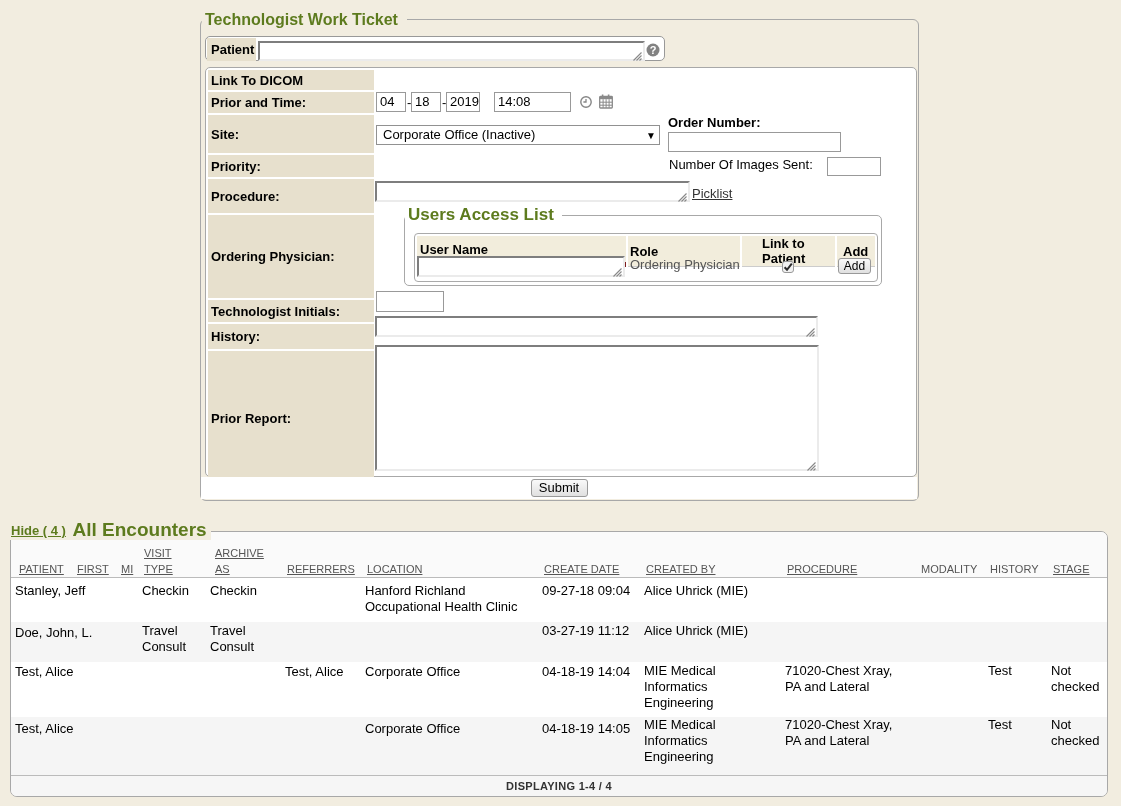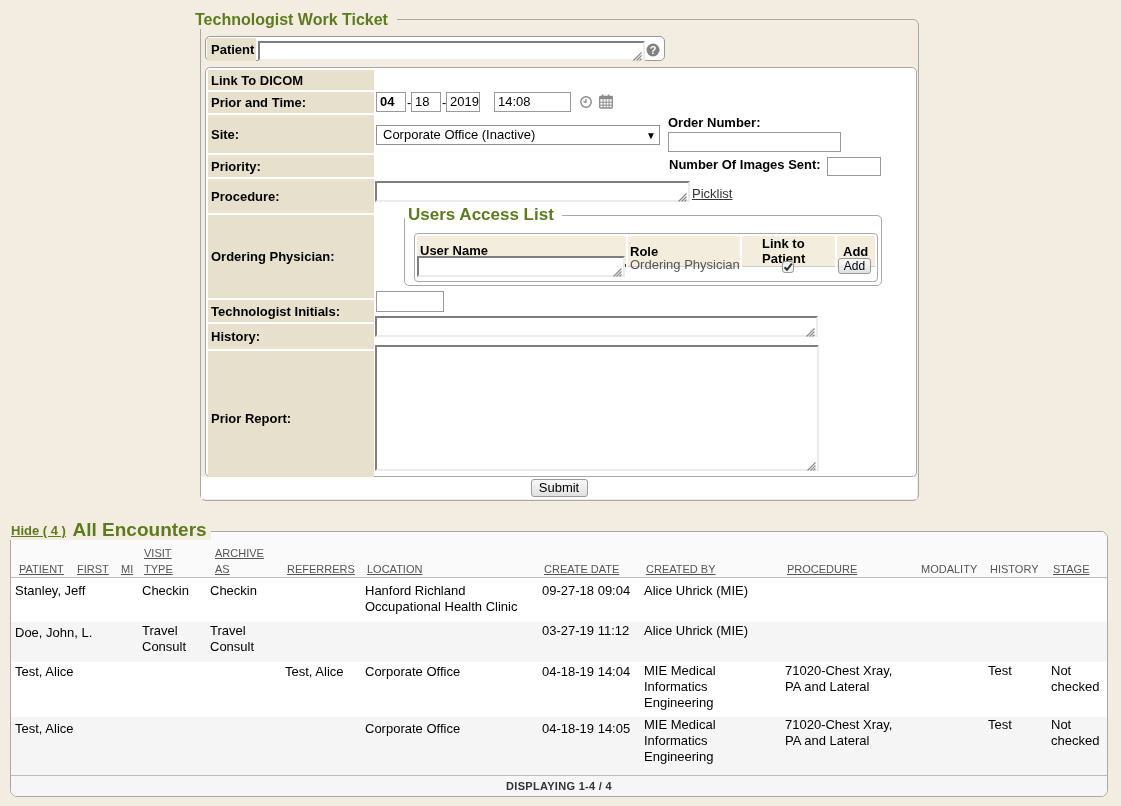--- a/index.html
+++ b/index.html
@@ -9,21 +9,21 @@
 .lblcell { background:#e7e0cd; font-weight:bold; }
 .ta { border-style:solid; border-width:2px; border-color:#7e7e7e #ebebeb #ebebeb #7e7e7e; background:#fff; resize:none; outline:none; }
 .grip { position:absolute; right:1px; bottom:1px; width:9px; height:9px; }
 .inp { border:1px solid #999; background:#fff; outline:none; padding:0 1px 0 3px; }
 .btn { display:inline-block; background:linear-gradient(#f9f9f9,#e0e0e0); border:1px solid #999; border-radius:3px; text-align:center; color:#000; }
 </style>
 </head>
 <body>
 
 <div class="abs" id="wtFs" style="left:200px; top:19px; width:719px; height:482px; border:1px solid #a8a8a8; border-radius:6px;"></div>
-<div class="abs olive" style="left:192px; top:11px; background:#f2ede0; padding:0 9px 0 3px; font-weight:bold; font-size:16px;">Technologist Work Ticket</div>
+<div class="abs olive" style="left:202px; top:11px; background:#f2ede0; padding:0 9px 0 3px; font-weight:bold; font-size:16px;">Technologist Work Ticket</div>
 
 <div class="abs" style="left:205px; top:36px; width:460px; height:25px; border:1px solid #999; border-radius:5px; background:#fff;">
   <div class="abs lblcell" style="left:1px; top:1px; width:49px; height:23px; line-height:23px; padding-left:4px;">Patient</div>
   <div class="abs ta" style="left:52px; top:4px; width:387px; height:20px;">
       <span class="grip"><svg width="9" height="9">
           <path d="M8.5 0.5 L0.5 8.5 M8.5 3.5 L3.5 8.5 M8.5 6.5 L6.5 8.5" stroke="#888" stroke-width="1.1" fill="none"></path>
         </svg></span>
     </div>
 
   <svg class="abs" style="left:440px; top:6px;" width="14" height="14" viewBox="0 0 14 14">
@@ -74,21 +74,21 @@
     <tr>
           <td class="lblcell" style="height:134px; padding-left:3px;">Prior Report:</td>
         <td id="prCell"></td>
         </tr>
   </tbody>
     </table>
 </div>
 
 <div id="formContent">
 
-  <div class="abs inp" style="left:376px; top:92px; width:30px; height:20px; line-height:18px;font-weight:bold;">04</div>
+  <div class="abs inp" style="left:376px; top:92px; width:30px; height:20px; line-height:18px;">04</div>
   <div class="abs" style="left:407px; top:95px;">-</div>
   <div class="abs inp" style="left:411px; top:92px; width:30px; height:20px; line-height:18px;">18</div>
   <div class="abs" style="left:442px; top:95px;">-</div>
   <div class="abs inp" style="left:446px; top:92px; width:34px; height:20px; line-height:18px;">2019</div>
   <div class="abs inp" style="left:494px; top:92px; width:77px; height:20px; line-height:18px;">14:08</div>
   <svg class="abs" style="left:580px; top:96px;" width="12" height="12" viewBox="0 0 12 12">
     <circle cx="6" cy="6" r="5.2" fill="none" stroke="#868686" stroke-width="1.4"></circle>
     <path d="M6 3 L6 6 L3.4 6" fill="none" stroke="#868686" stroke-width="1.3"></path>
   </svg>
   <svg class="abs" style="left:599px; top:94px;" width="14" height="15" viewBox="0 0 14 15">
@@ -102,21 +102,21 @@
       <line x1="4.1" y1="5.2" x2="4.1" y2="13.8"></line>
         <line x1="7.1" y1="5.2" x2="7.1" y2="13.8"></line>
         <line x1="10.1" y1="5.2" x2="10.1" y2="13.8"></line>
     </g>
   </svg>
 
   <div class="abs" style="left:376px; top:125px; width:284px; height:20px; border:1px solid #919191; background:#fff; line-height:18px; padding-left:6px;">Corporate Office (Inactive)<span style="position:absolute; right:3px; top:1px; font-size:10px;">▼</span></div>
   <div class="abs" style="left:668px; top:115px; font-weight:bold;">Order Number:</div>
   <div class="abs inp" style="left:668px; top:132px; width:173px; height:20px;"></div>
 
-  <div class="abs" style="left:669px; top:157px; font-weight:bold;">Number Of Images Sent:</div>
+  <div class="abs" style="left:669px; top:157px; font-weight:normal;">Number Of Images Sent:</div>
   <div class="abs inp" style="left:827px; top:157px; width:54px; height:19px;"></div>
 
   <div class="abs ta" style="left:375px; top:181px; width:315px; height:21px;">
       <span class="grip"><svg width="9" height="9">
           <path d="M8.5 0.5 L0.5 8.5 M8.5 3.5 L3.5 8.5 M8.5 6.5 L6.5 8.5" stroke="#888" stroke-width="1.1" fill="none"></path>
         </svg></span>
     </div>
   <div class="abs" style="left:692px; top:186px;"><span style="text-decoration:underline; color:#333;">Picklist</span></div>
 
   <div class="abs" style="left:404px; top:215px; width:478px; height:71px; border:1px solid #a8a8a8; border-radius:5px;"></div>
@@ -124,21 +124,21 @@
   <div class="abs" style="left:414px; top:233px; width:464px; height:49px; border:1px solid #aaa; border-radius:4px; background:#fff;">
     <table style="border-collapse:separate; border-spacing:2px; width:100%; table-layout:fixed; font-size:13px;">
       <colgroup>
           <col style="width:209px">
           <col style="width:112px">
           <col style="width:93px">
           <col>
       </colgroup>
         <tbody>
           <tr>
-        <td style="background:#f2eddc; border-bottom:3px solid #7f1d1d; font-weight:bold; height:16px; padding-left:3px;">User Name</td>
+        <td style="background:#f2eddc; border-bottom:5px solid #7f1d1d; font-weight:bold; height:16px; padding-left:3px;">User Name</td>
         <td style="background:#f2eddc; border-bottom:1px solid #ccc; font-weight:bold; padding-left:2px;">Role</td>
         <td style="background:#f2eddc; border-bottom:1px solid #ccc; font-weight:bold; padding-left:20px;">Link to Patient</td>
         <td style="background:#f2eddc; border-bottom:1px solid #ccc; font-weight:bold; padding-left:6px;">Add</td>
       </tr>
       <tr>
         <td style="height:24px;"></td>
             <td></td>
             <td></td>
             <td></td>
       </tr>

